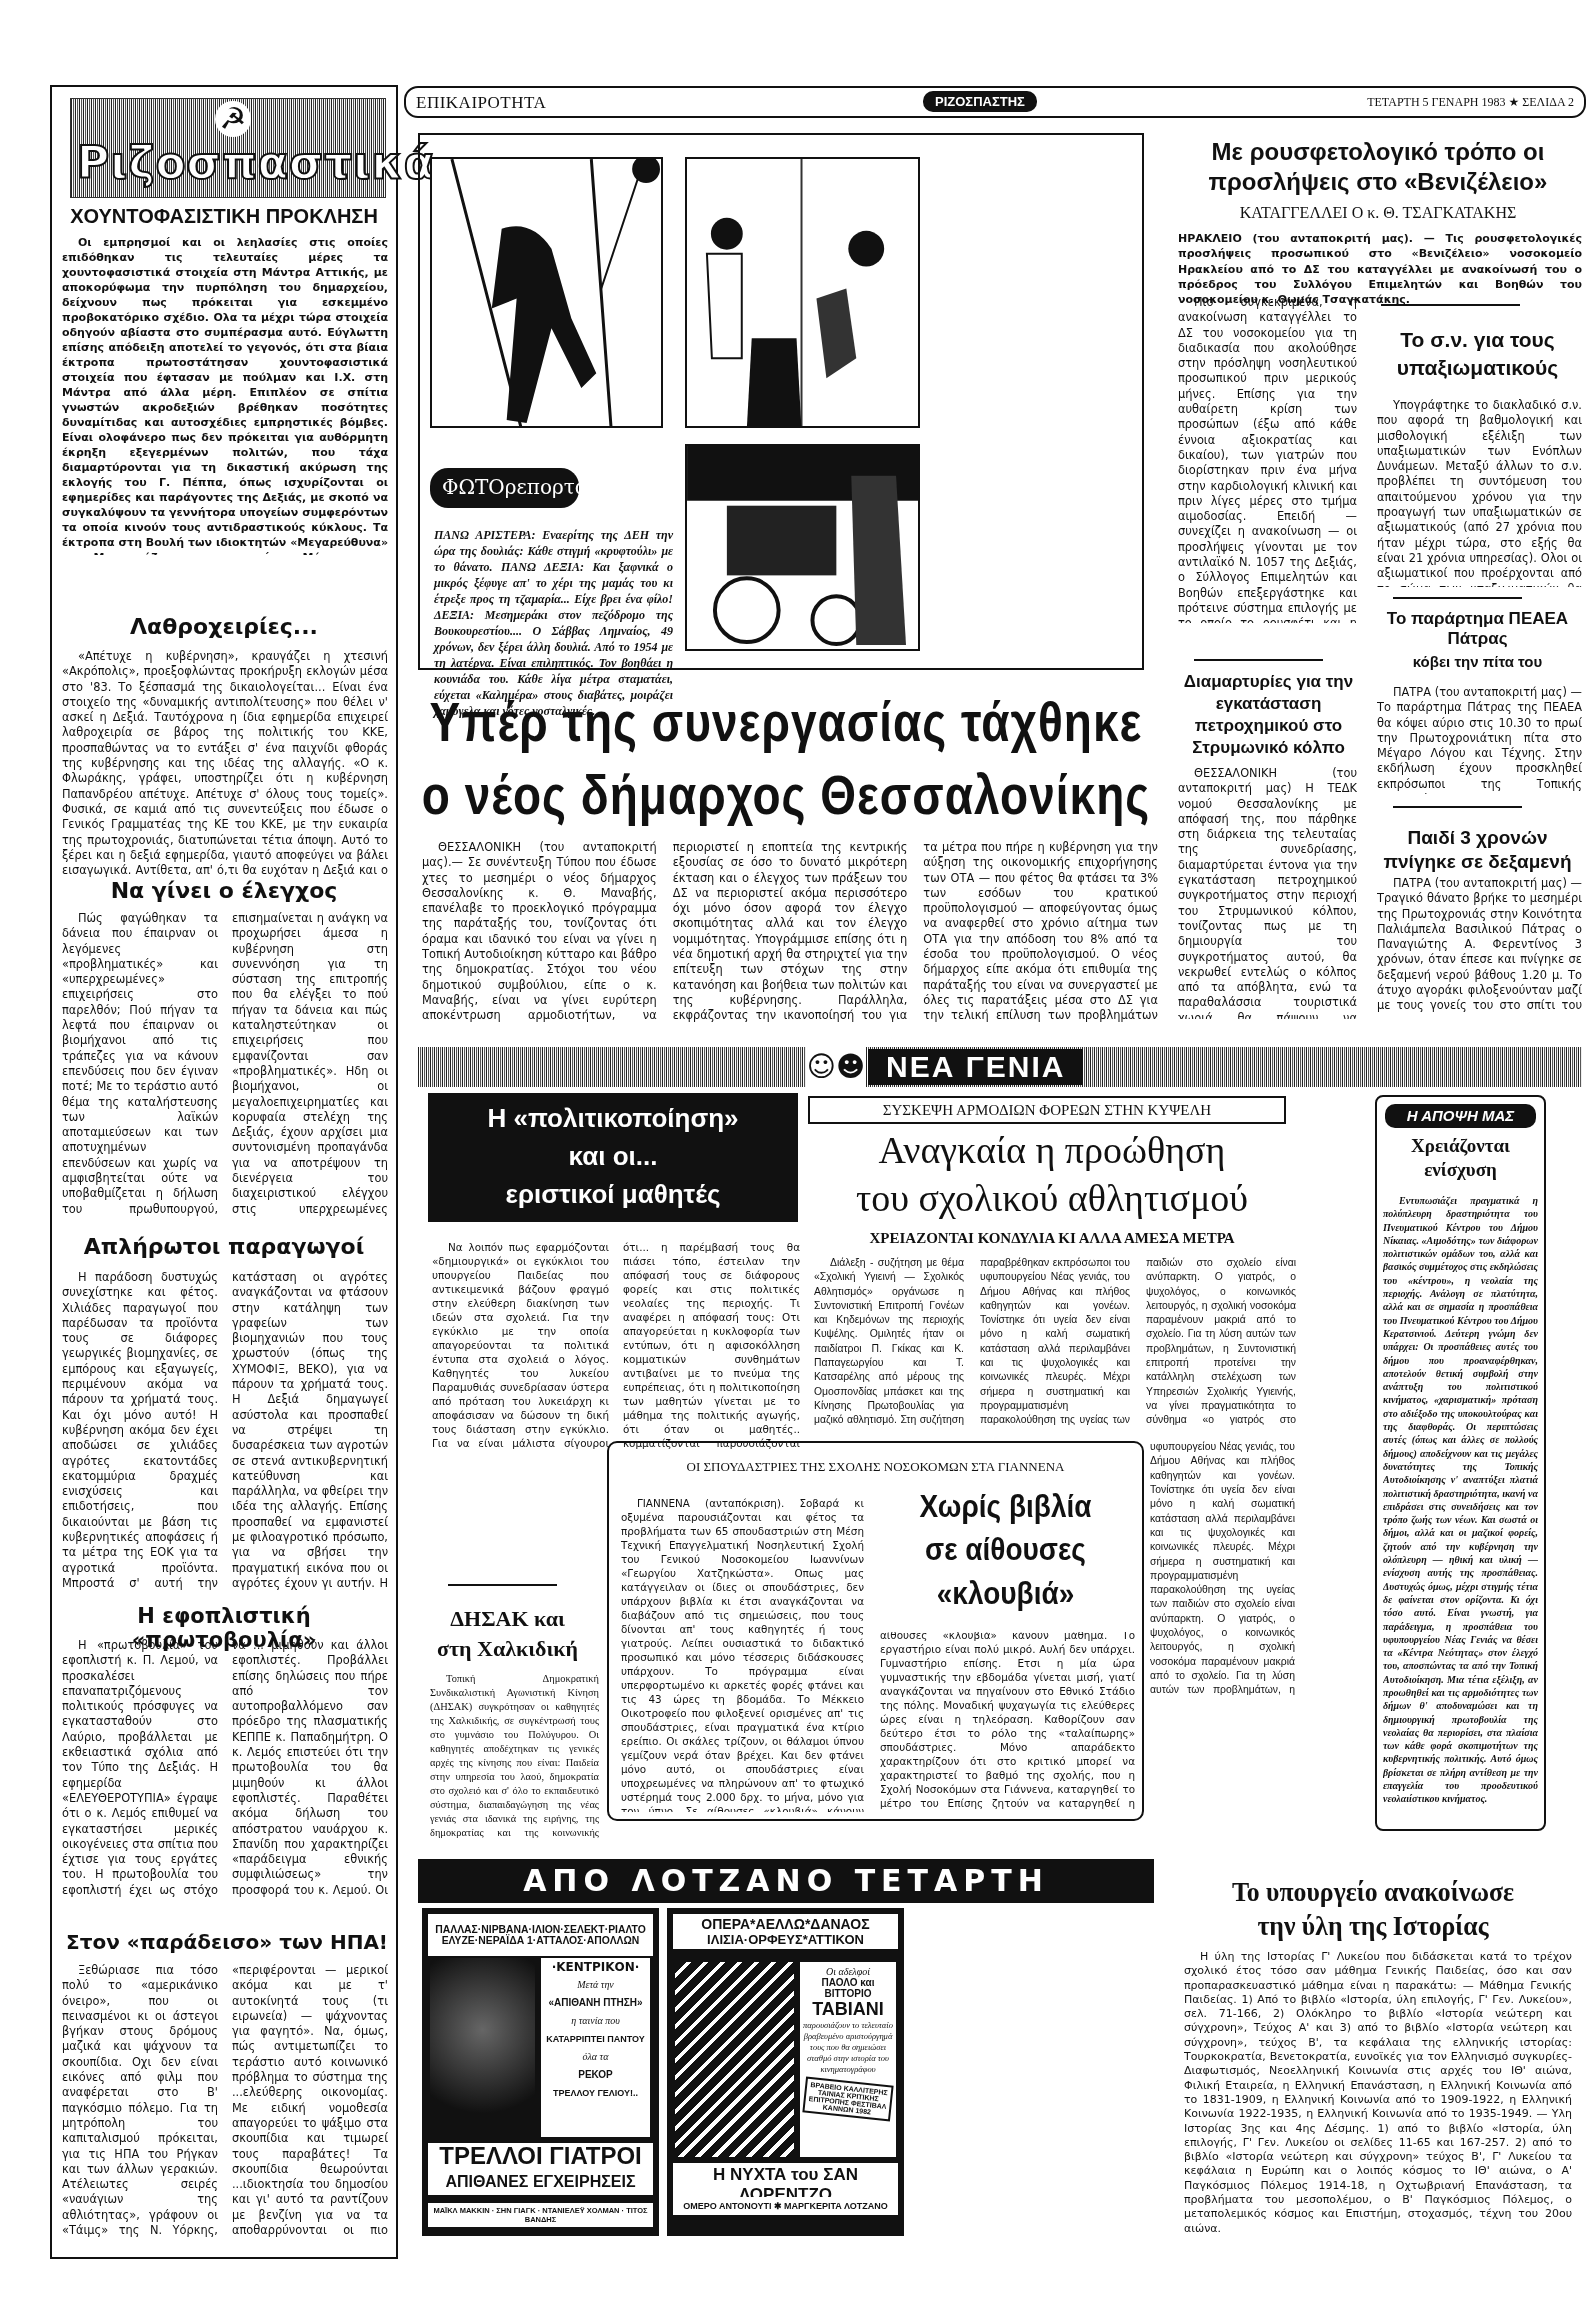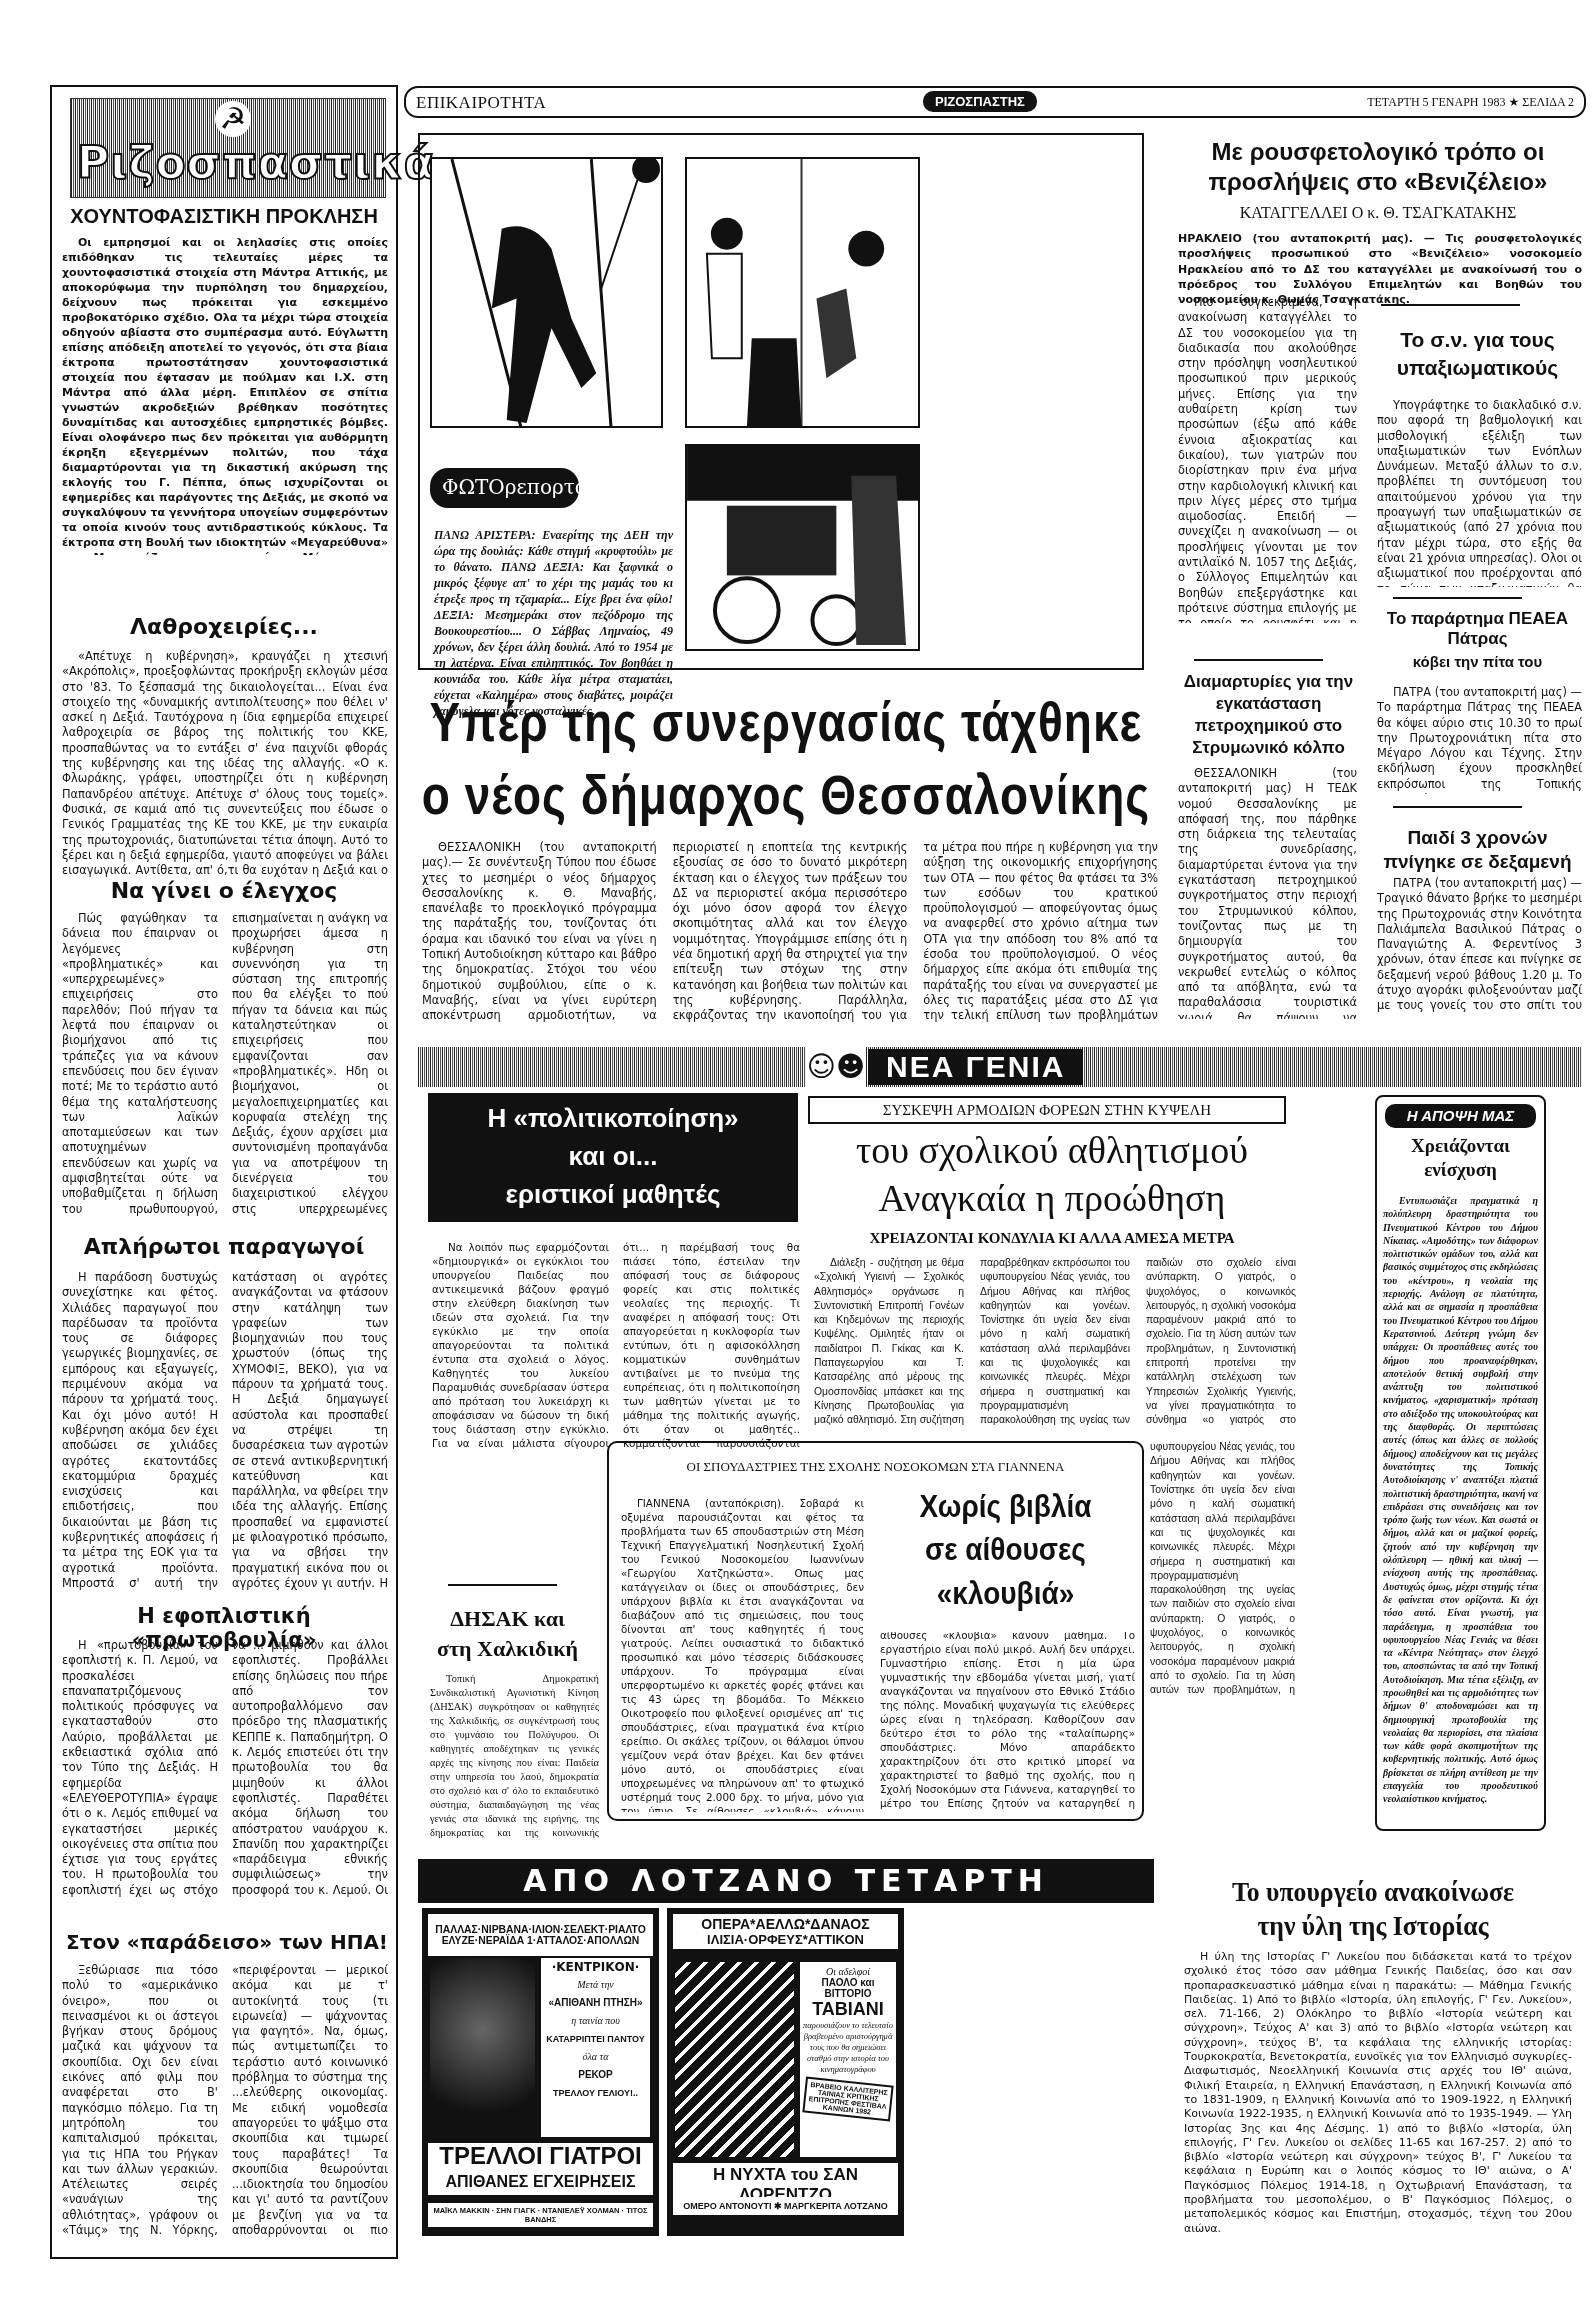--- a/index.html
+++ b/index.html
@@ -163,22 +163,22 @@
 <div class="abs serif" style="left:418px;top:1604px;width:179px;text-align:center;font-size:22px;font-weight:bold;line-height:30px;">
   <div>ΔΗΣΑΚ και</div>
   <div>στη Χαλκιδική</div>
 </div>
 <div class="abs txt serif" style="left:430px;top:1672px;width:169px;height:169px;overflow:hidden;font-size:10.4px;line-height:14px;">
   <p>Τοπική Δημοκρατική Συνδικαλιστική Αγωνιστική Κίνηση (ΔΗΣΑΚ) συγκρότησαν οι καθηγητές της Χαλκιδικής, σε συγκέντρωσή τους στο γυμνάσιο του Πολύγυρου. Οι καθηγητές αποδέχτηκαν τις γενικές αρχές της κίνησης που είναι: Παιδεία στην υπηρεσία του λαού, δημοκρατία στο σχολειό και σ' όλο το εκπαιδευτικό σύστημα, διαπαιδαγώγηση της νέας γενιάς στα ιδανικά της ειρήνης, της δημοκρατίας και της κοινωνικής προόδου, προάσπιση των δημοκρατικών και συνδικαλιστικών ελευθεριών των καθηγητών, αγωνιστικός προσανατολισμός στο κίνημα των καθηγητών ενωτικός με τους άλλους εργαζόμενους κ.ά. Η κίνηση συμφωνεί και συνεργάζεται με τη ΔΗΣΑΚ Αθήνας.</p>
 </div>
 
 <div class="abs serif" style="left:808px;top:1096px;width:478px;height:28px;border:2px solid #111;text-align:center;font-size:15px;line-height:24px;">ΣΥΣΚΕΨΗ ΑΡΜΟΔΙΩΝ ΦΟΡΕΩΝ ΣΤΗΝ ΚΥΨΕΛΗ</div>
 <div class="abs serif" style="left:808px;top:1126px;width:488px;text-align:center;font-size:38px;line-height:48px;">
+  <div>Αναγκαία η προώθηση</div>
   <div>του σχολικού αθλητισμού</div>
-  <div>Αναγκαία η προώθηση</div>
 </div>
 <div class="abs serif" style="left:808px;top:1230px;width:488px;text-align:center;font-size:15px;font-weight:bold;">ΧΡΕΙΑΖΟΝΤΑΙ ΚΟΝΔΥΛΙΑ ΚΙ ΑΛΛΑ ΑΜΕΣΑ ΜΕΤΡΑ</div>
 <div class="abs txt col3 cond" style="left:814px;top:1256px;width:482px;height:177px;overflow:hidden;font-size:10.4px;line-height:14.3px;">
   <p>Διάλεξη - συζήτηση με θέμα «Σχολική Υγιεινή — Σχολικός Αθλητισμός» οργάνωσε η Συντονιστική Επιτροπή Γονέων και Κηδεμόνων της περιοχής Κυψέλης. Ομιλητές ήταν οι παιδίατροι Π. Γκίκας και Κ. Παπαγεωργίου και Τ. Κατσαρέλης από μέρους της Ομοσπονδίας μπάσκετ και της Κίνησης Πρωτοβουλίας για μαζικό αθλητισμό. Στη συζήτηση παραβρέθηκαν εκπρόσωποι του υφυπουργείου Νέας γενιάς, του Δήμου Αθήνας και πλήθος καθηγητών και γονέων. Τονίστηκε ότι υγεία δεν είναι μόνο η καλή σωματική κατάσταση αλλά περιλαμβάνει και τις ψυχολογικές και κοινωνικές πλευρές. Μέχρι σήμερα η συστηματική και προγραμματισμένη παρακολούθηση της υγείας των παιδιών στο σχολείο είναι ανύπαρκτη. Ο γιατρός, ο ψυχολόγος, ο κοινωνικός λειτουργός, η σχολική νοσοκόμα παραμένουν μακριά από το σχολείο. Για τη λύση αυτών των προβλημάτων, η Συντονιστική επιτροπή προτείνει την κατάλληλη στελέχωση των Υπηρεσιών Σχολικής Υγιεινής, να γίνει πραγματικότητα το σύνθημα «ο γιατρός στο σχολείο», να ιδρυθούν Κέντρα Υγείας μαθητών. Επίσης προτείνουν να καθιερωθεί έλεγχος στα είδη διατροφής των κυλικείων και πρόσληψη μονίμων καθαριστριών συνεχούς απασχόλησης. Στον τομέα του σχολικού αθλητισμού, αναφέρθηκε ότι, η διαπαιδαγώγηση του παιδιού στη συλλογική προσπάθεια μπορεί να γίνει μέσα από τις αθλητικές δραστηριότητες. Ακόμα, με τον αθλητισμό θα απομακρυνθούν οι νέοι από τα ναρκωτικά και τον αλκοολισμό. Οπως τονίστηκε, τα υπάρχοντα γυμναστήρια δεν επαρκούν και το μάθημα της γυμναστικής πρέπει να γίνει υποχρεωτικό.</p>
 </div>
 <div class="abs txt cond" style="left:1150px;top:1439px;width:145px;height:259px;overflow:hidden;font-size:10.4px;line-height:14.3px;">
   <p style="margin-top:-199px;">Διάλεξη - συζήτηση με θέμα «Σχολική Υγιεινή — Σχολικός Αθλητισμός» οργάνωσε η Συντονιστική Επιτροπή Γονέων και Κηδεμόνων της περιοχής Κυψέλης. Ομιλητές ήταν οι παιδίατροι Π. Γκίκας και Κ. Παπαγεωργίου και Τ. Κατσαρέλης από μέρους της Ομοσπονδίας μπάσκετ και της Κίνησης Πρωτοβουλίας για μαζικό αθλητισμό. Στη συζήτηση παραβρέθηκαν εκπρόσωποι του υφυπουργείου Νέας γενιάς, του Δήμου Αθήνας και πλήθος καθηγητών και γονέων. Τονίστηκε ότι υγεία δεν είναι μόνο η καλή σωματική κατάσταση αλλά περιλαμβάνει και τις ψυχολογικές και κοινωνικές πλευρές. Μέχρι σήμερα η συστηματική και προγραμματισμένη παρακολούθηση της υγείας των παιδιών στο σχολείο είναι ανύπαρκτη. Ο γιατρός, ο ψυχολόγος, ο κοινωνικός λειτουργός, η σχολική νοσοκόμα παραμένουν μακριά από το σχολείο. Για τη λύση αυτών των προβλημάτων, η Συντονιστική επιτροπή προτείνει την κατάλληλη στελέχωση των Υπηρεσιών Σχολικής Υγιεινής, να γίνει πραγματικότητα το σύνθημα «ο γιατρός στο σχολείο», να ιδρυθούν Κέντρα Υγείας μαθητών. Επίσης προτείνουν να καθιερωθεί έλεγχος στα είδη διατροφής των κυλικείων και πρόσληψη μονίμων καθαριστριών συνεχούς απασχόλησης. Στον τομέα του σχολικού αθλητισμού, αναφέρθηκε ότι, η διαπαιδαγώγηση του παιδιού στη συλλογική προσπάθεια μπορεί να γίνει μέσα από τις αθλητικές δραστηριότητες. Ακόμα, με τον αθλητισμό θα απομακρυνθούν οι νέοι από τα ναρκωτικά και τον αλκοολισμό. Οπως τονίστηκε, τα υπάρχοντα γυμναστήρια δεν επαρκούν και το μάθημα της γυμναστικής πρέπει να γίνει υποχρεωτικό.</p>
 </div>
 
 <div class="abs" style="left:607px;top:1441px;width:537px;height:380px;border:2px solid #111;border-radius:10px;"></div>

